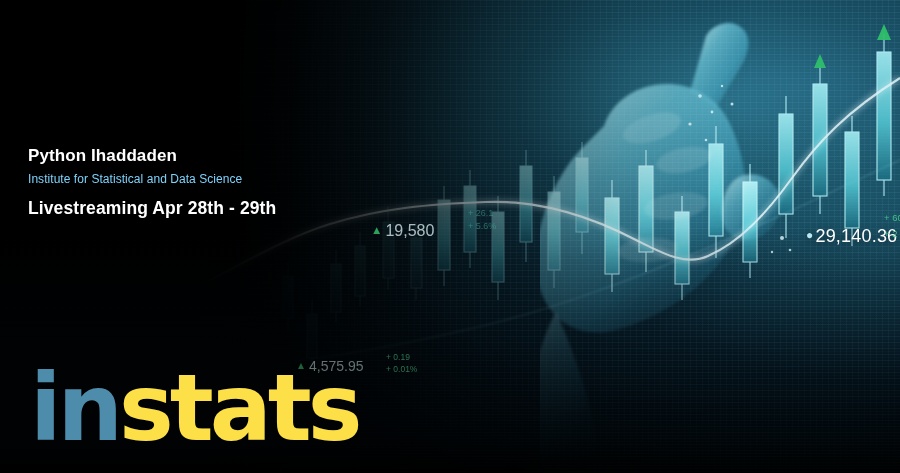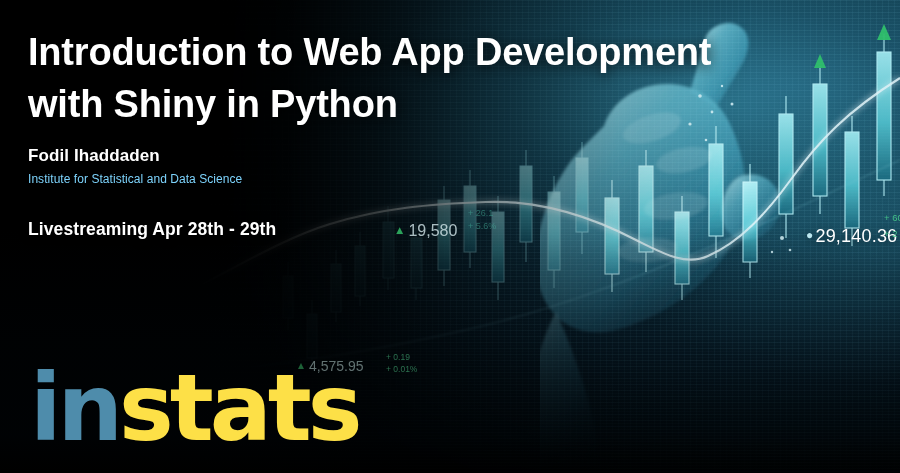--- a/index.html
+++ b/index.html
@@ -69,39 +69,39 @@
     position:absolute; left:28px; top:146px;
     color:#fff; font-size:17px; font-weight:700; letter-spacing:.1px;
     text-shadow:0 1px 8px rgba(0,0,0,.85);
   }
   .affiliation{
     position:absolute; left:28px; top:172px;
     color:#7dd3fc; font-size:12px; font-weight:400; letter-spacing:.05px;
     text-shadow:0 1px 8px rgba(0,0,0,.85);
   }
   .dates{
-    position:absolute; left:28px; top:219px;
+    position:absolute; left:28px; top:198px;
     color:#fff; font-size:17.5px; font-weight:700; letter-spacing:.1px;
     text-shadow:0 1px 8px rgba(0,0,0,.85);
   }
 
   
   .logo{
     position:absolute; left:30px; bottom:18px;
     font-size:92px; font-weight:700; letter-spacing:-4px; line-height:1;
     font-family:"DejaVu Sans", sans-serif;
   }
   .logo .in{ color:#4e8cab; }
   .logo .stats{ color:#fde047;margin-top:35px; }
 
   
   .tick{ position:absolute; white-space:nowrap; font-family:"Liberation Sans", sans-serif; }
   .tick .tri{ font-size:.72em; vertical-align:2px; margin-right:3px; }
 
-  .tick-mid{ left:394px; top:222px; font-size:16px; color:#cfe2e6; opacity:.82; }
+  .tick-mid{ left:371px; top:222px; font-size:16px; color:#cfe2e6; opacity:.82; }
   .tick-mid .tri{ color:#35c46b; }
 
   .tick-low{ left:296px; top:358px; font-size:14px; color:#9db5b3; opacity:.62; }
   .tick-low .tri{ color:#2f9c57; }
 
   .tick-low-d1{ left:386px; top:352px; font-size:8.5px; color:#3f9e6d; opacity:.7; }
   .tick-low-d2{ left:386px; top:364px; font-size:8.5px; color:#3f9e6d; opacity:.7; }
 
   .tick-main{ left:806px; top:226px; font-size:18px; color:#ffffff; letter-spacing:.2px;
               text-shadow:0 1px 8px rgba(0,0,0,.5); }
@@ -291,26 +291,22 @@
 
   <div class="tick tick-main">
     <span class="dotm">●</span><span>29,140.36</span>
   </div>
 
   <div class="tick tick-r1">+ 60</div>
   <div class="tick tick-r2">+ 2</div>
 
   <div class="content">
 
-    <h1 class="title">
-      <span class="ln">Introduction to Web App Development</span>
-      <span class="ln">with Shiny in Python</span>
-    </h1>
-
-    <div class="presenter">Fodil Ihaddaden</div>
+
+    <div class="presenter">Python Ihaddaden</div>
     <div class="affiliation">Institute for Statistical and Data Science</div>
     <div class="dates">Livestreaming Apr 28th - 29th</div>
 
     <div class="logo">
       <span class="in">in</span><span class="stats">stats</span>
     </div>
 
   </div>
 </div>
 

